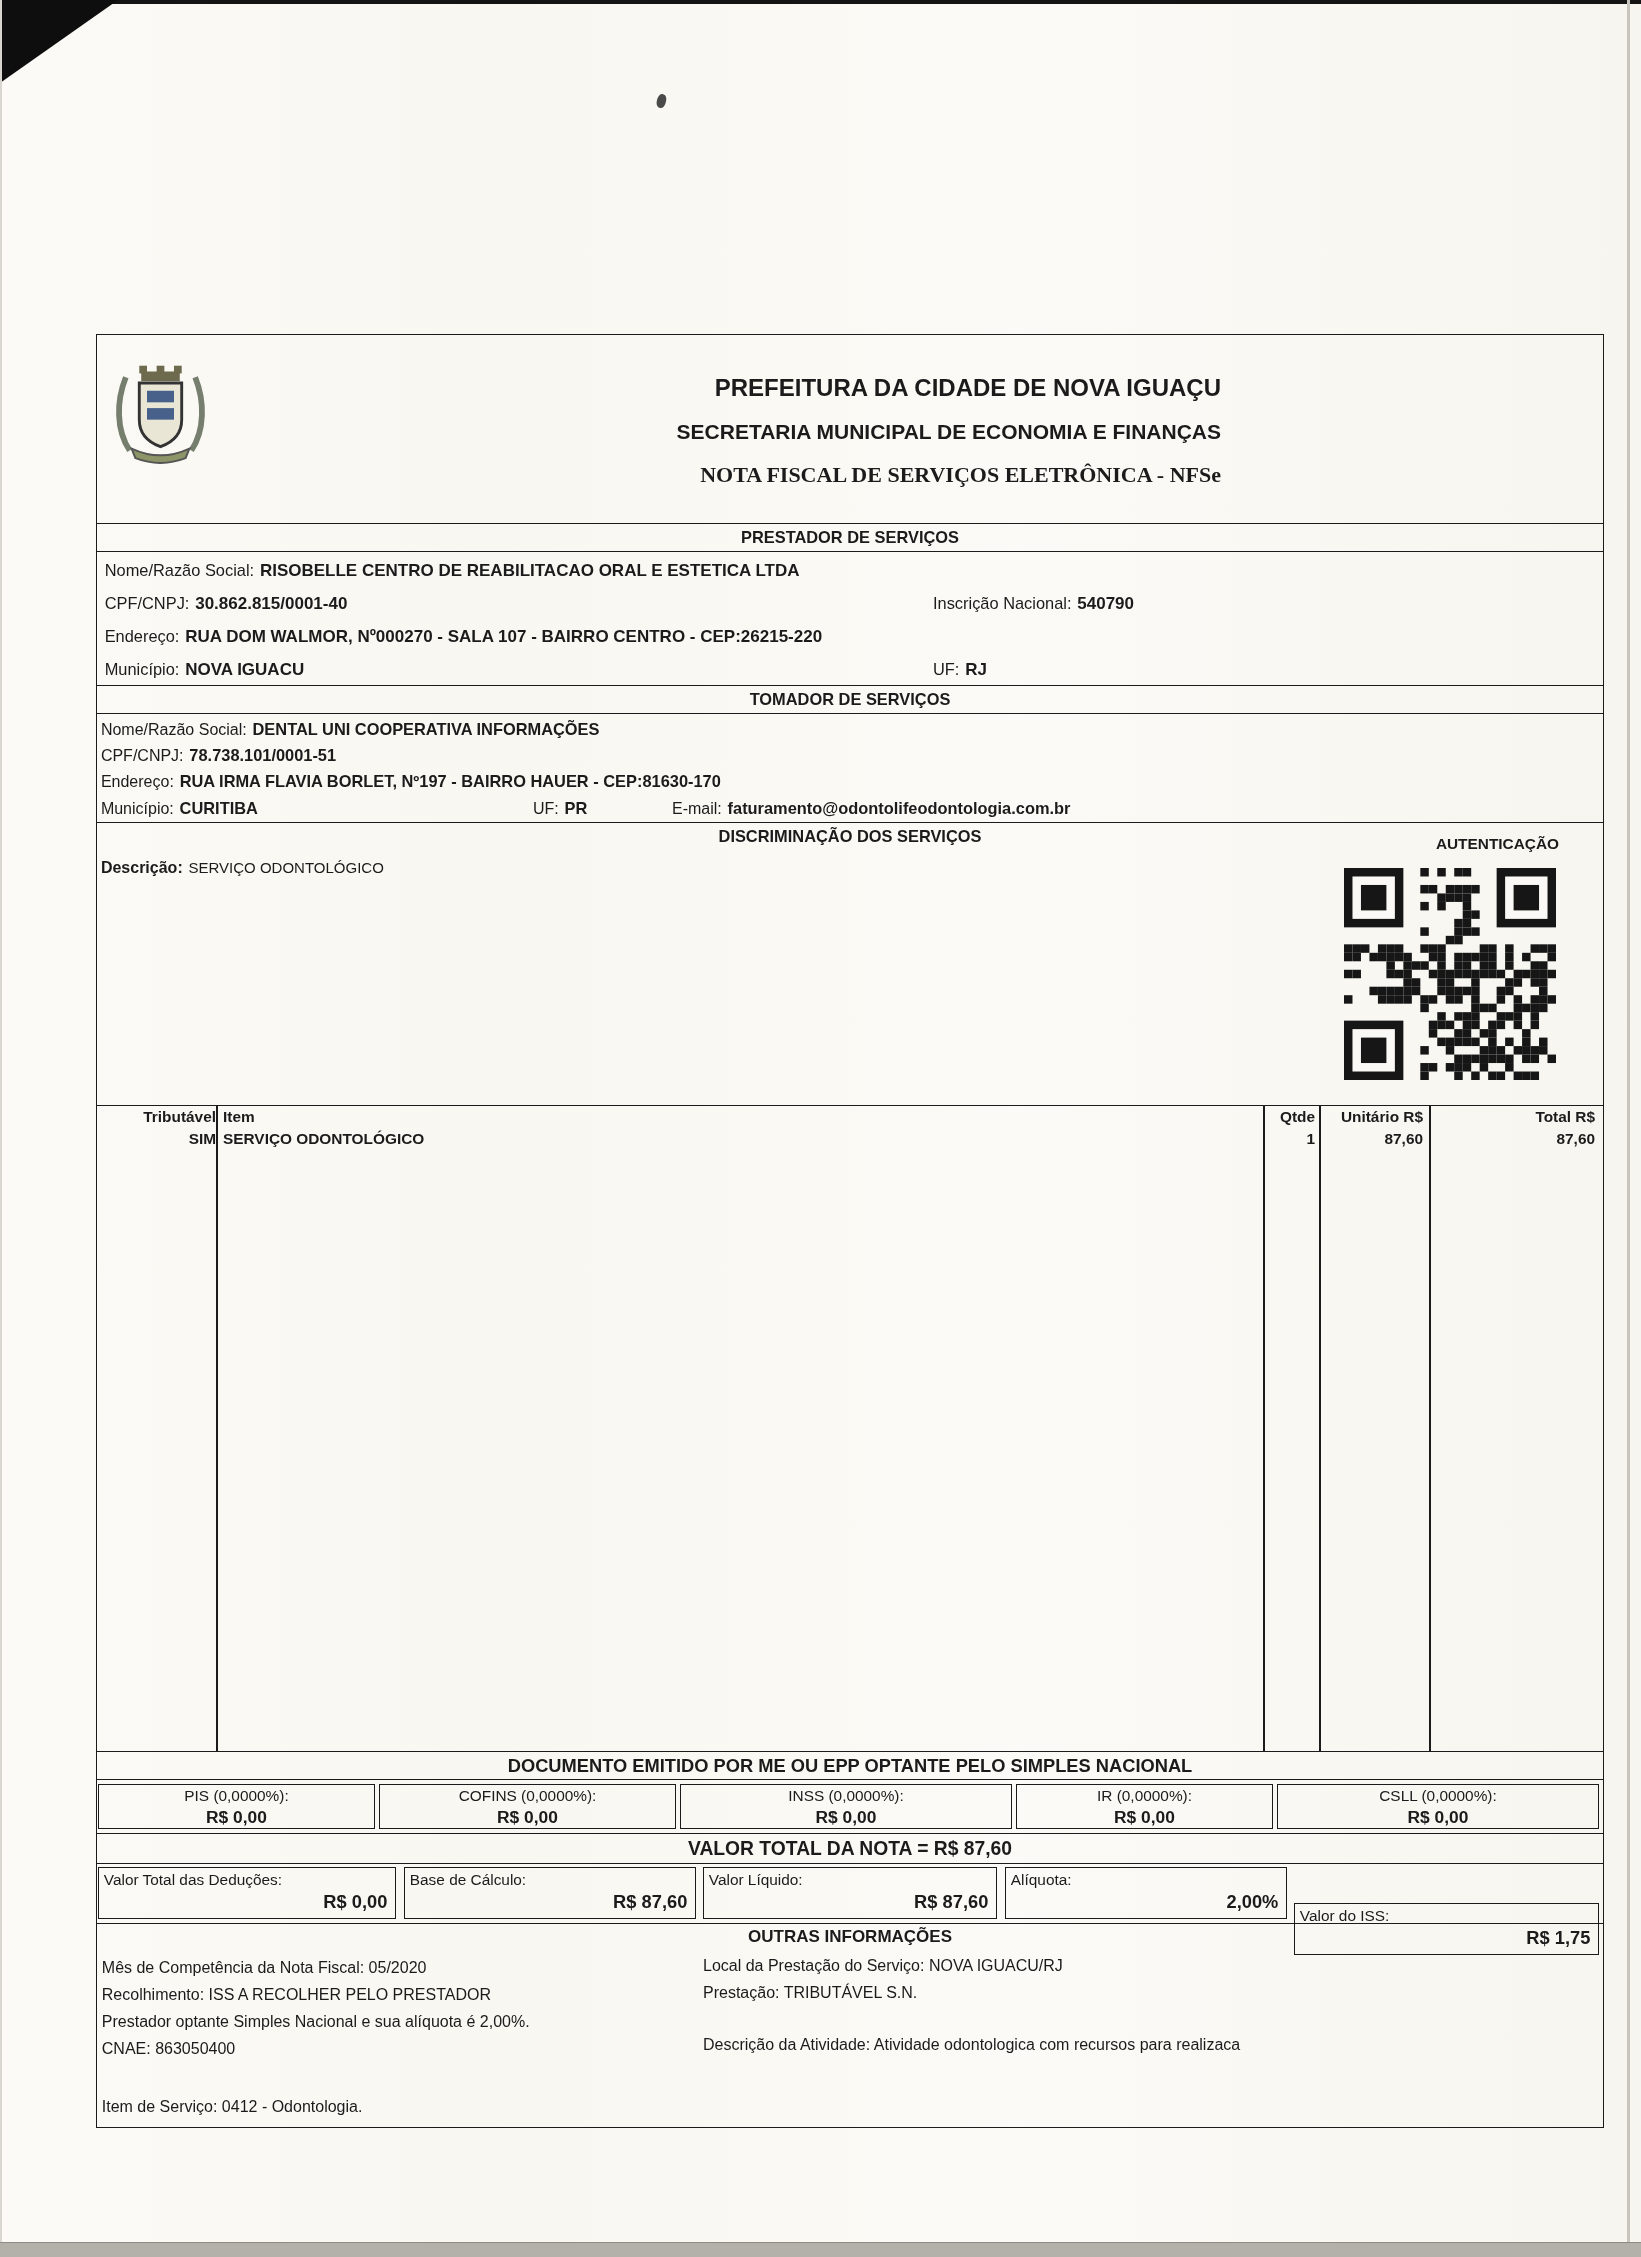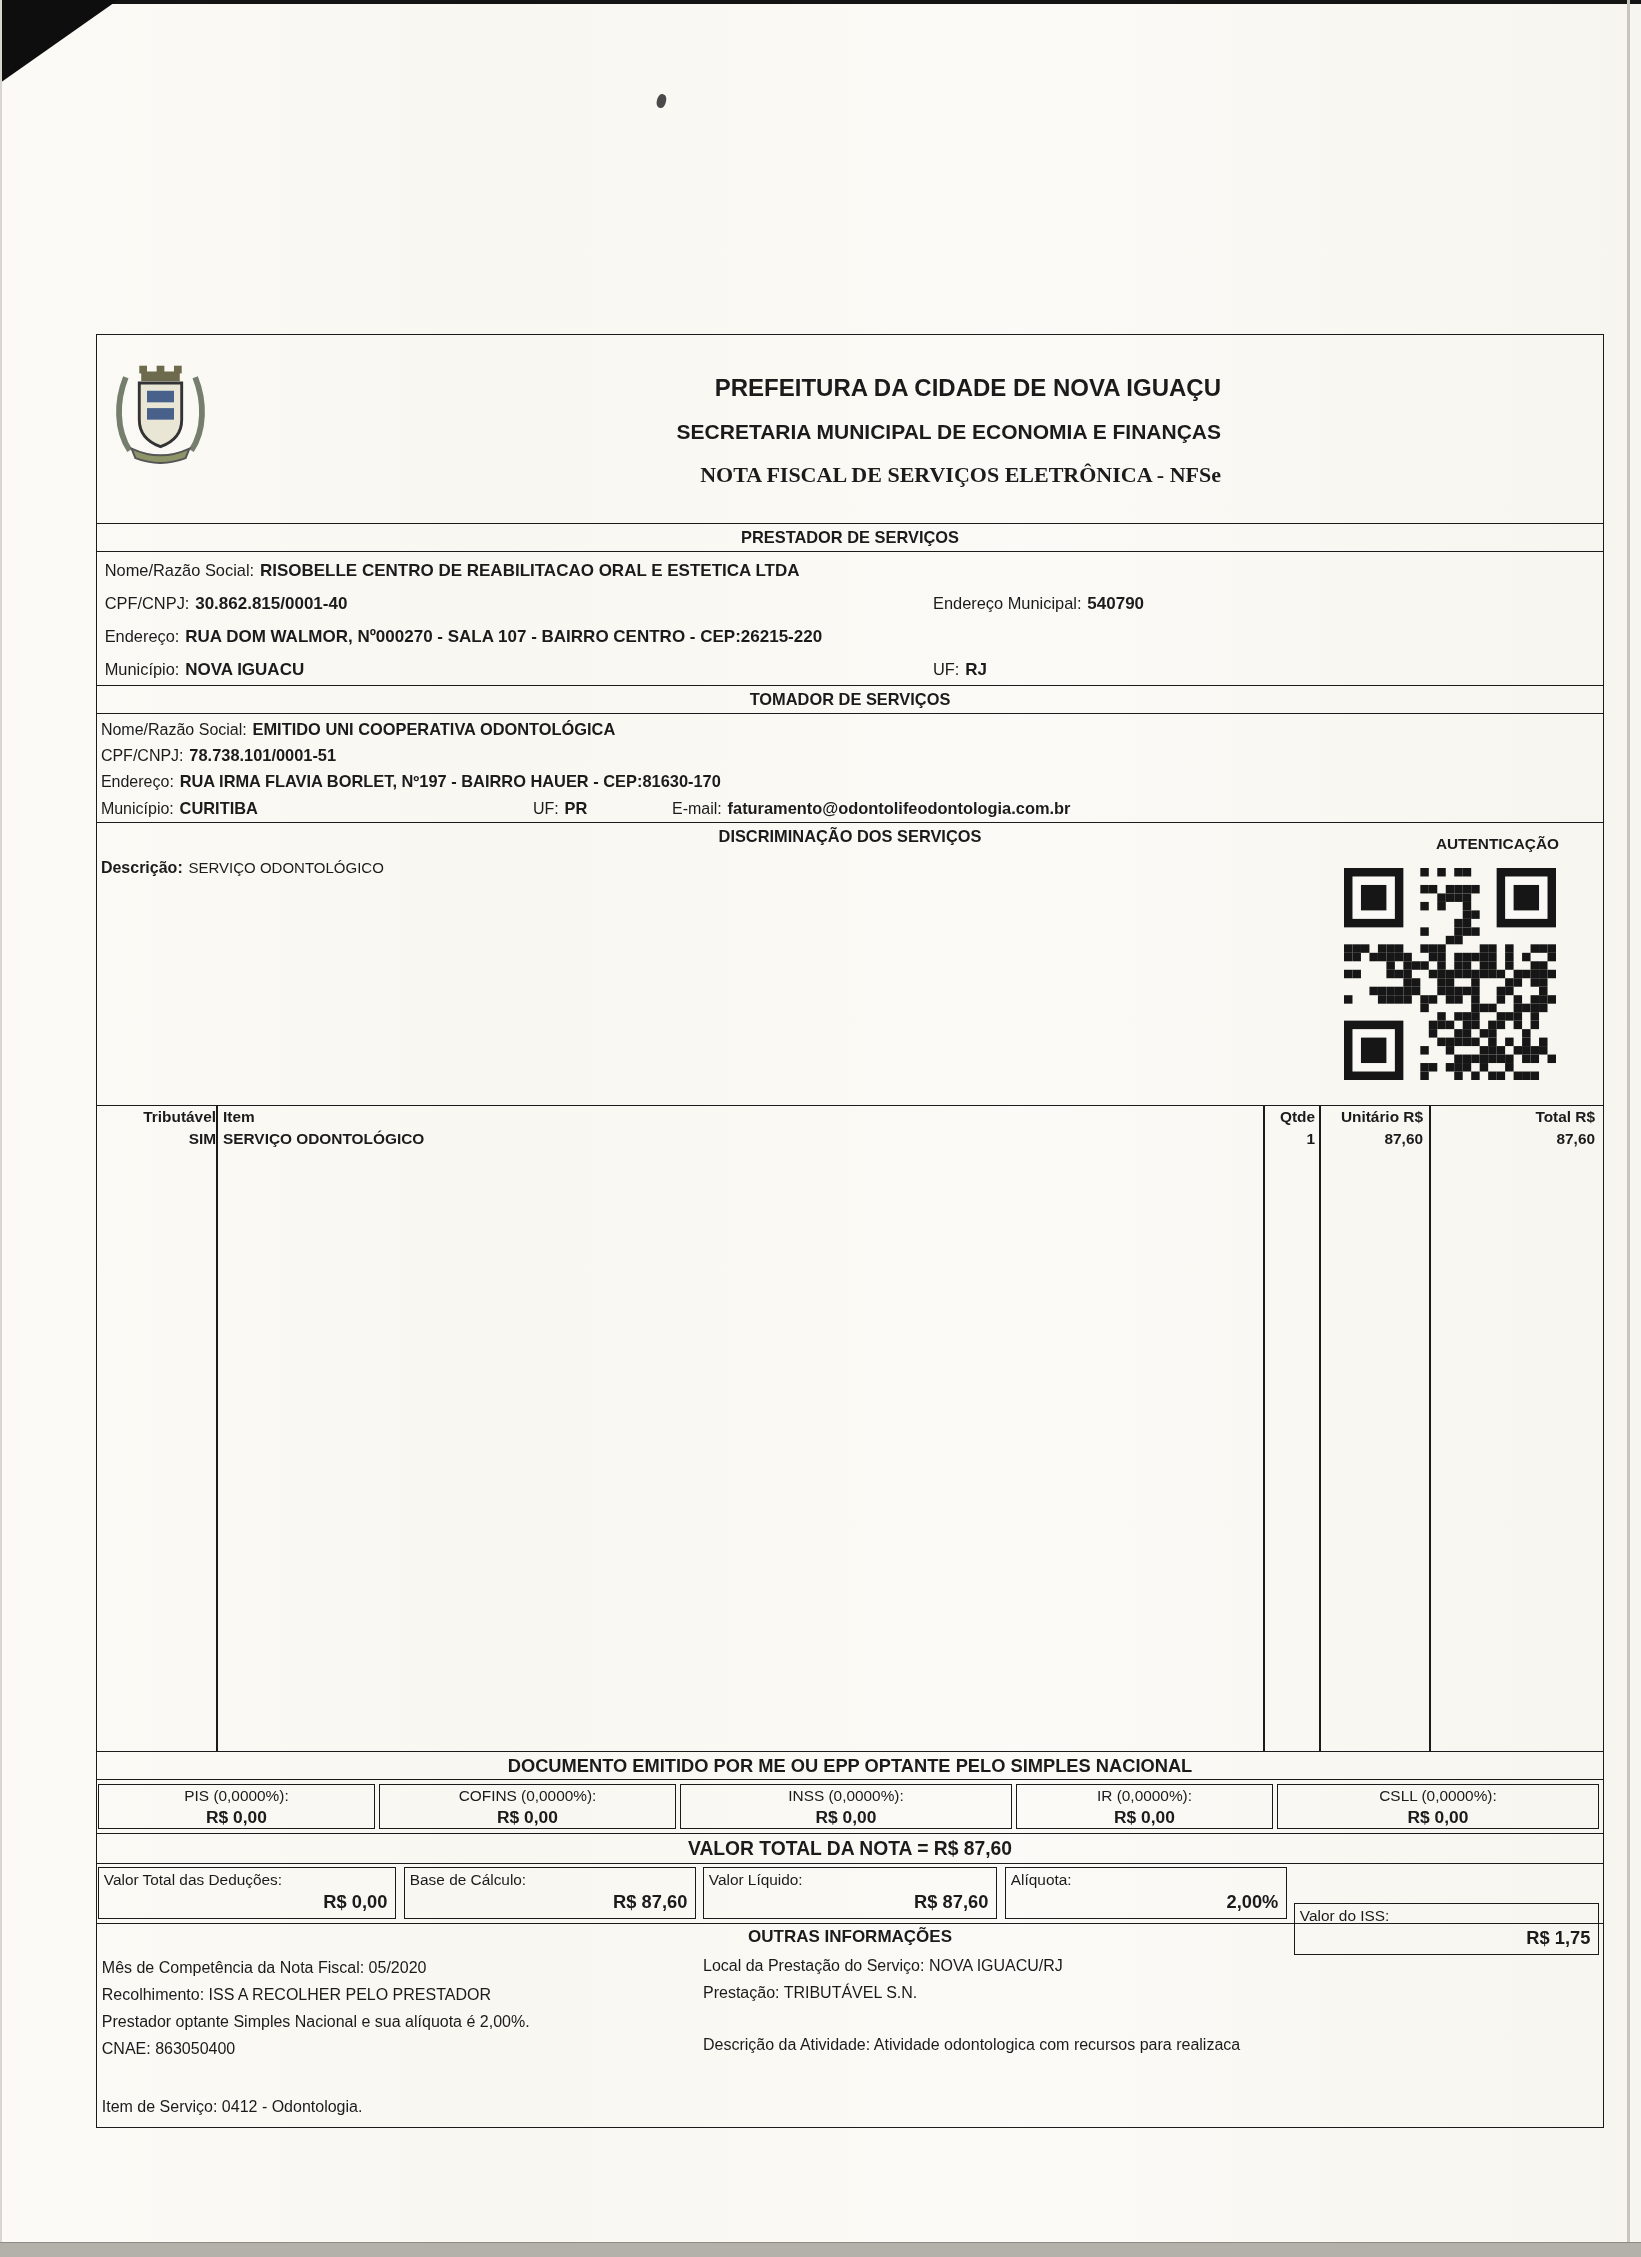--- a/index.html
+++ b/index.html
@@ -101,36 +101,36 @@
 
   <div class="abs bar" style="top:188px;">PRESTADOR DE SERVIÇOS</div>
 
   <div class="abs prow pair" style="left:7.7px; top:223px;">
     <span class="lbl">Nome/Razão Social:</span><span class="val">RISOBELLE CENTRO DE REABILITACAO ORAL E ESTETICA LTDA</span>
   </div>
   <div class="abs prow pair" style="left:7.7px; top:256px;">
     <span class="lbl">CPF/CNPJ:</span><span class="val">30.862.815/0001-40</span>
   </div>
   <div class="abs prow pair" style="left:836px; top:256px;">
-    <span class="lbl">Endereço Municipal:</span><span class="val">540790</span>
+    <span class="lbl">Inscrição Nacional:</span><span class="val">540790</span>
   </div>
   <div class="abs prow pair" style="left:7.7px; top:289px;">
     <span class="lbl">Endereço:</span><span class="val">RUA DOM WALMOR, Nº000270 - SALA 107 - BAIRRO CENTRO - CEP:26215-220</span>
   </div>
   <div class="abs prow pair" style="left:7.7px; top:322px;">
     <span class="lbl">Município:</span><span class="val">NOVA IGUACU</span>
   </div>
   <div class="abs prow pair" style="left:836px; top:322px;">
     <span class="lbl">UF:</span><span class="val">RJ</span>
   </div>
 
   <div class="abs bar" style="top:350px;">TOMADOR DE SERVIÇOS</div>
 
   <div class="abs trow pair" style="left:3.9px; top:382px;">
-    <span class="lbl">Nome/Razão Social:</span><span class="val">EMITIDO UNI COOPERATIVA ODONTOLÓGICA</span>
+    <span class="lbl">Nome/Razão Social:</span><span class="val">DENTAL UNI COOPERATIVA INFORMAÇÕES</span>
   </div>
   <div class="abs trow pair" style="left:3.9px; top:408px;">
     <span class="lbl">CPF/CNPJ:</span><span class="val">78.738.101/0001-51</span>
   </div>
   <div class="abs trow pair" style="left:3.9px; top:434px;">
     <span class="lbl">Endereço:</span><span class="val">RUA IRMA FLAVIA BORLET, Nº197 - BAIRRO HAUER - CEP:81630-170</span>
   </div>
   <div class="abs trow pair" style="left:3.9px; top:461px;">
     <span class="lbl">Município:</span><span class="val">CURITIBA</span>
   </div>

